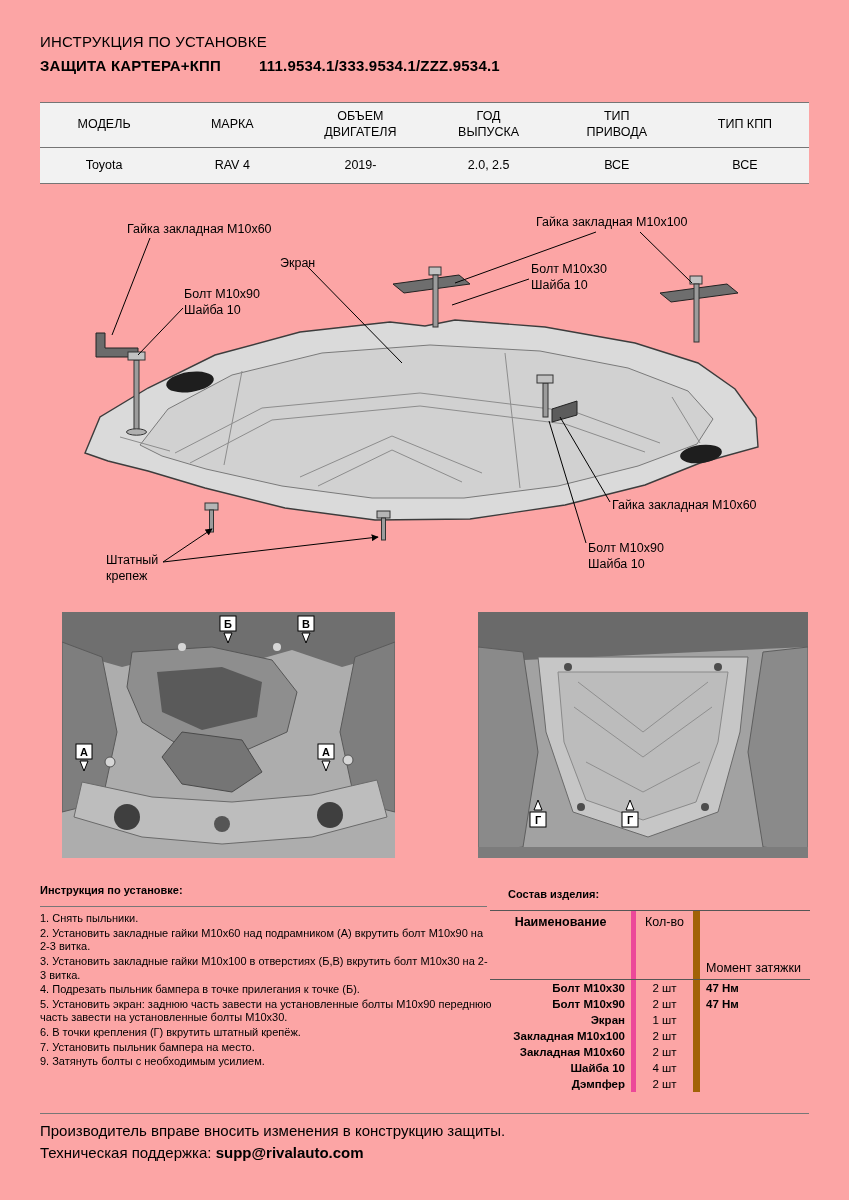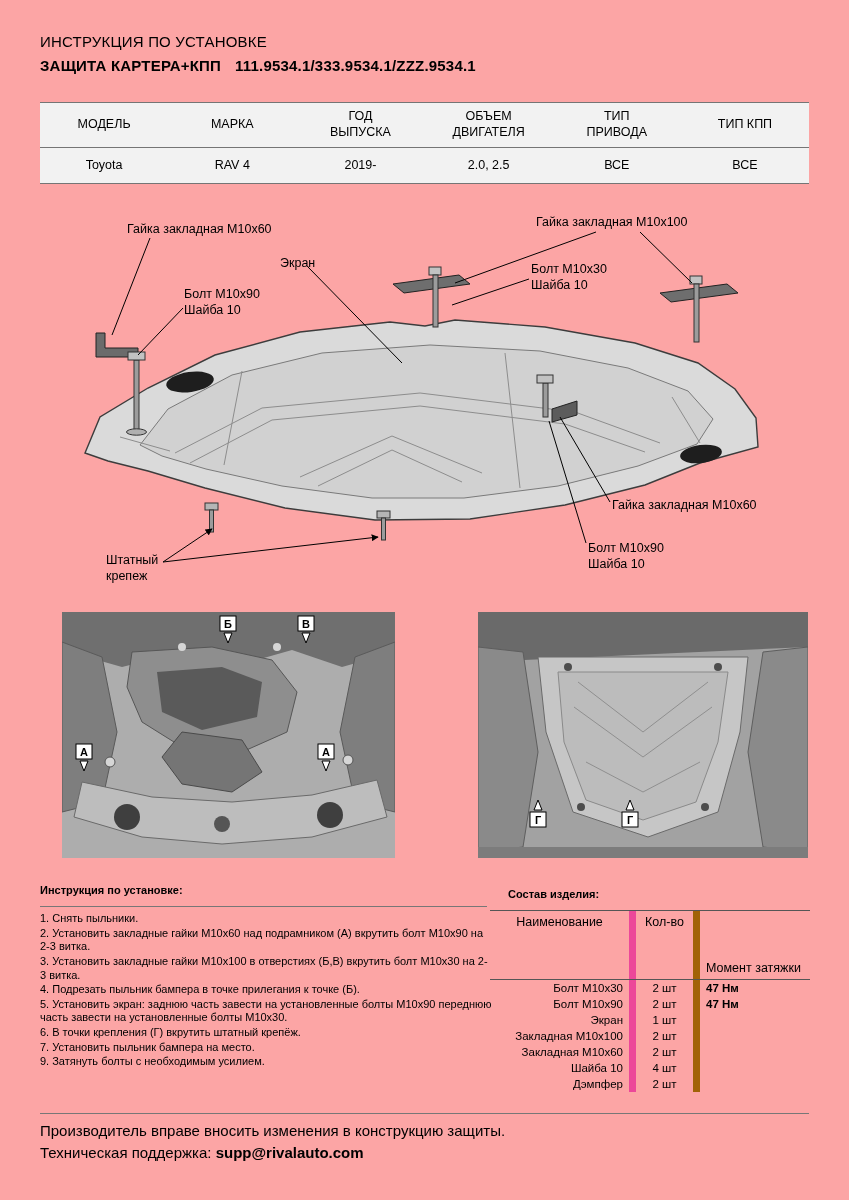--- a/index.html
+++ b/index.html
@@ -3,21 +3,21 @@
 <meta charset="utf-8">
 <style>
   html,body { margin:0; padding:0; background:#e8e8e8; }
   .page {
     position:relative; width:849px; height:1200px; margin:0 auto;
     background:#fca5a5; font-family:"Liberation Sans", sans-serif; color:#000;
     overflow:hidden;
   }
   .abs { position:absolute; }
   .title1 { font-size:15px; letter-spacing:.2px; }
-  .title2 { font-size:15px; font-weight:bold; display:flex; gap:14px; letter-spacing:.2px; }
+  .title2 { font-size:15px; font-weight:bold; display:flex; gap:38px; letter-spacing:.2px; }
 
   
   .spec-table { width:769px; background:#f2f2f2; }
   .spec-row { display:flex; }
   .spec-head { height:44px; border-top:1px solid #757575; border-bottom:1px solid #757575; }
   .spec-body { height:35px; border-bottom:1px solid #757575; }
   .spec-cell {
     flex:1; display:flex; align-items:center; justify-content:center;
     text-align:center; font-size:12.5px; white-space:pre-line; line-height:1.25;
   }
@@ -29,21 +29,21 @@
   .sec-title { font-size:11px; font-weight:bold; }
   .rule { height:0; border-top:1px solid #777; }
   .steps { width:452px; font-size:11px; line-height:1.24; }
   .step { margin-bottom:1px; }
 
   
   .parts-table { width:320px; font-size:11.5px; }
   .parts-head { display:flex; border-top:1px solid #555; border-bottom:1px solid #555; font-size:12.5px; }
   .parts-rowd { display:flex; }
   .pc { box-sizing:border-box; padding:2px 6px; }
-  .pc.c1 { width:146px; border-right:7px solid #ec4899; }
+  .pc.c1 { width:146px; border-right:5px solid #ec4899;font-weight:bold; }
   .pc.c2 { width:64px;  border-right:7px solid #a16207; text-align:center; padding:2px 2px; }
   .pc.c3 { width:110px; }
   .parts-head .pc.c1 { text-align:center; padding:4px 6px; }
   .parts-head .pc.c2 { padding:4px 2px; }
   .parts-head .pc.c3 { padding:4px 6px;margin-top:46px; }
   .parts-rowd .pc.c1 { text-align:right; }
   .parts-rowd .pc.c3 { font-weight:bold; }
 
   
   .foot { font-size:15px; }
@@ -57,24 +57,24 @@
   <div class="abs title1" style="left:40px; top:33px;">ИНСТРУКЦИЯ ПО УСТАНОВКЕ</div>
   <div class="abs title2" style="left:40px; top:57px;">
     <span>ЗАЩИТА КАРТЕРА+КПП</span>
     <span>111.9534.1/333.9534.1/ZZZ.9534.1</span>
   </div>
 
   <div class="abs spec-table" style="left:40px; top:102px;">
     <div class="spec-row spec-head">
       <div class="spec-cell">МОДЕЛЬ</div>
       <div class="spec-cell">МАРКА</div>
+      <div class="spec-cell">ОБЪЕМ
+ДВИГАТЕЛЯ</div>
       <div class="spec-cell">ГОД
 ВЫПУСКА</div>
-      <div class="spec-cell">ОБЪЕМ
-ДВИГАТЕЛЯ</div>
       <div class="spec-cell">ТИП
 ПРИВОДА</div>
       <div class="spec-cell">ТИП КПП</div>
     </div>
     <div class="spec-row spec-body">
       <div class="spec-cell">Toyota</div>
       <div class="spec-cell">RAV 4</div>
       <div class="spec-cell">2019-</div>
       <div class="spec-cell">2.0, 2.5</div>
       <div class="spec-cell">ВСЕ</div>

